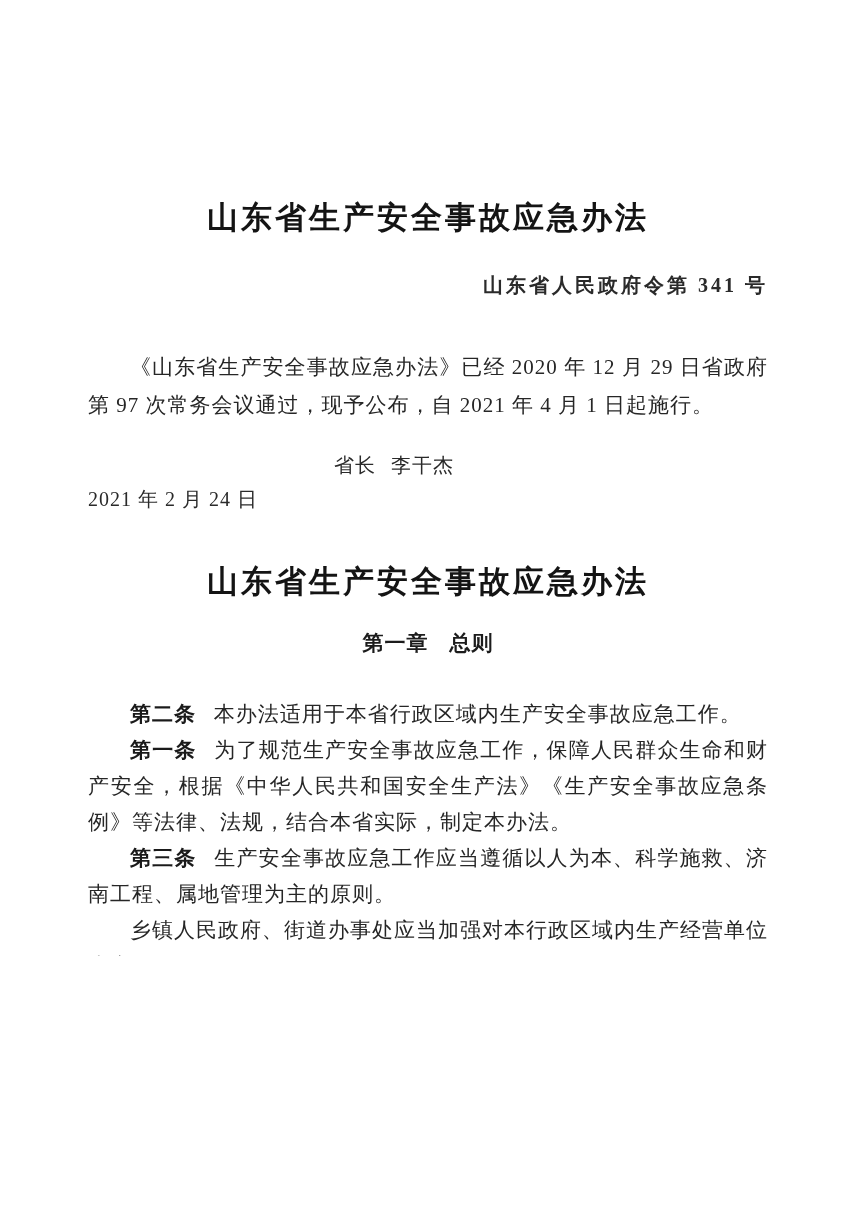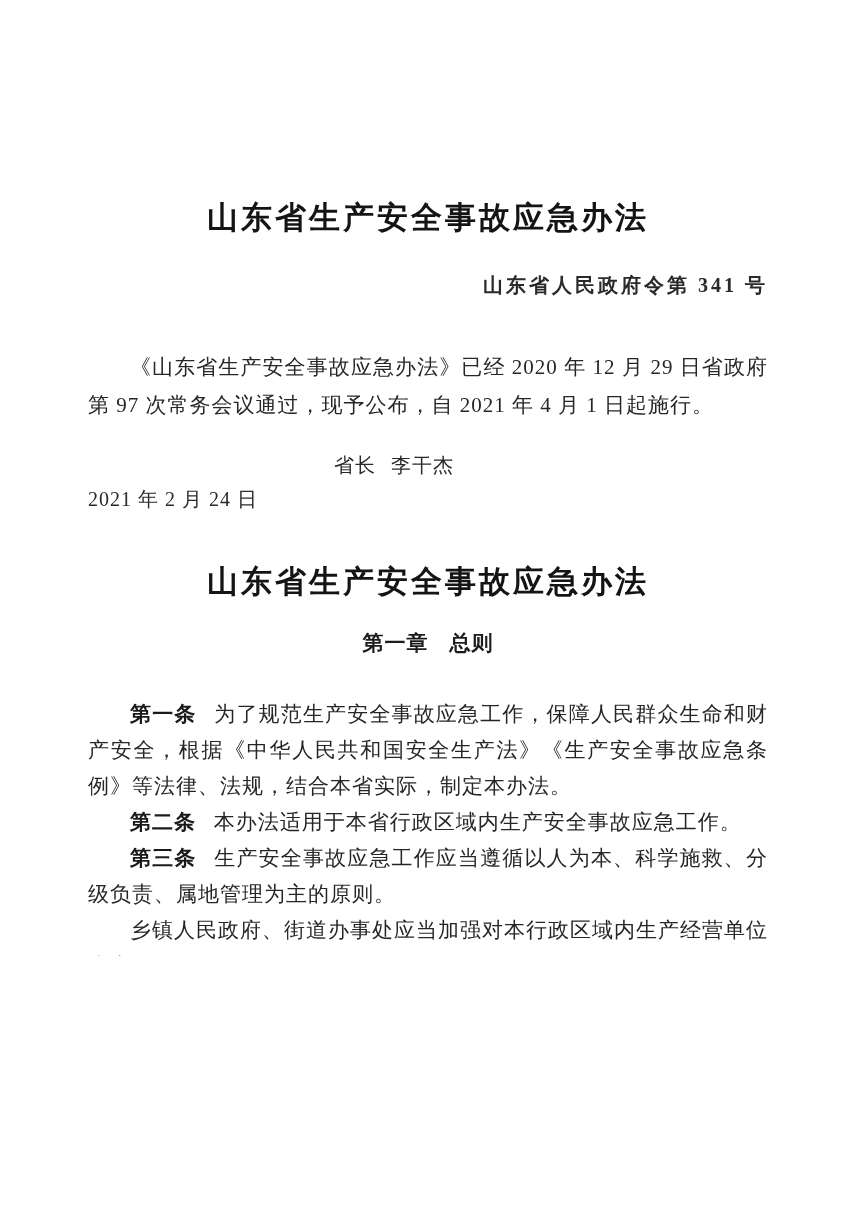--- a/index.html
+++ b/index.html
@@ -136,27 +136,27 @@
     <div class="sig-date-line">2021 年 2 月 24 日</div>
 
     <h1 class="body-title">山东省生产安全事故应急办法</h1>
 
     <div class="chapter">
       <span class="chapter-number">第一章</span><span>总则</span>
     </div>
 
     <div class="articles">
       <p class="article">
+        <b class="article-label">第二条</b><span>本办法适用于本省行政区域内生产安全事故应急工作。</span>
+      </p>
+      <p class="article">
         <b class="article-label">第一条</b><span>为了规范生产安全事故应急工作，保障人民群众生命和财产安全，根据《中华人民共和国安全生产法》《生产安全事故应急条例》等法律、法规，结合本省实际，制定本办法。</span>
       </p>
       <p class="article">
-        <b class="article-label">第二条</b><span>本办法适用于本省行政区域内生产安全事故应急工作。</span>
-      </p>
-      <p class="article">
-        <b class="article-label">第三条</b><span>生产安全事故应急工作应当遵循以人为本、科学施救、分级负责、属地管理为主的原则。</span>
+        <b class="article-label">第三条</b><span>生产安全事故应急工作应当遵循以人为本、科学施救、济南工程、属地管理为主的原则。</span>
       </p>
       <p class="continuation">乡镇人民政府、街道办事处应当加强对本行政区域内生产经营单位生产</p>
     </div>
 
   </div>
 
   <div class="page-number">– 48 –</div>
 
   <div class="watermark">
     <span>

